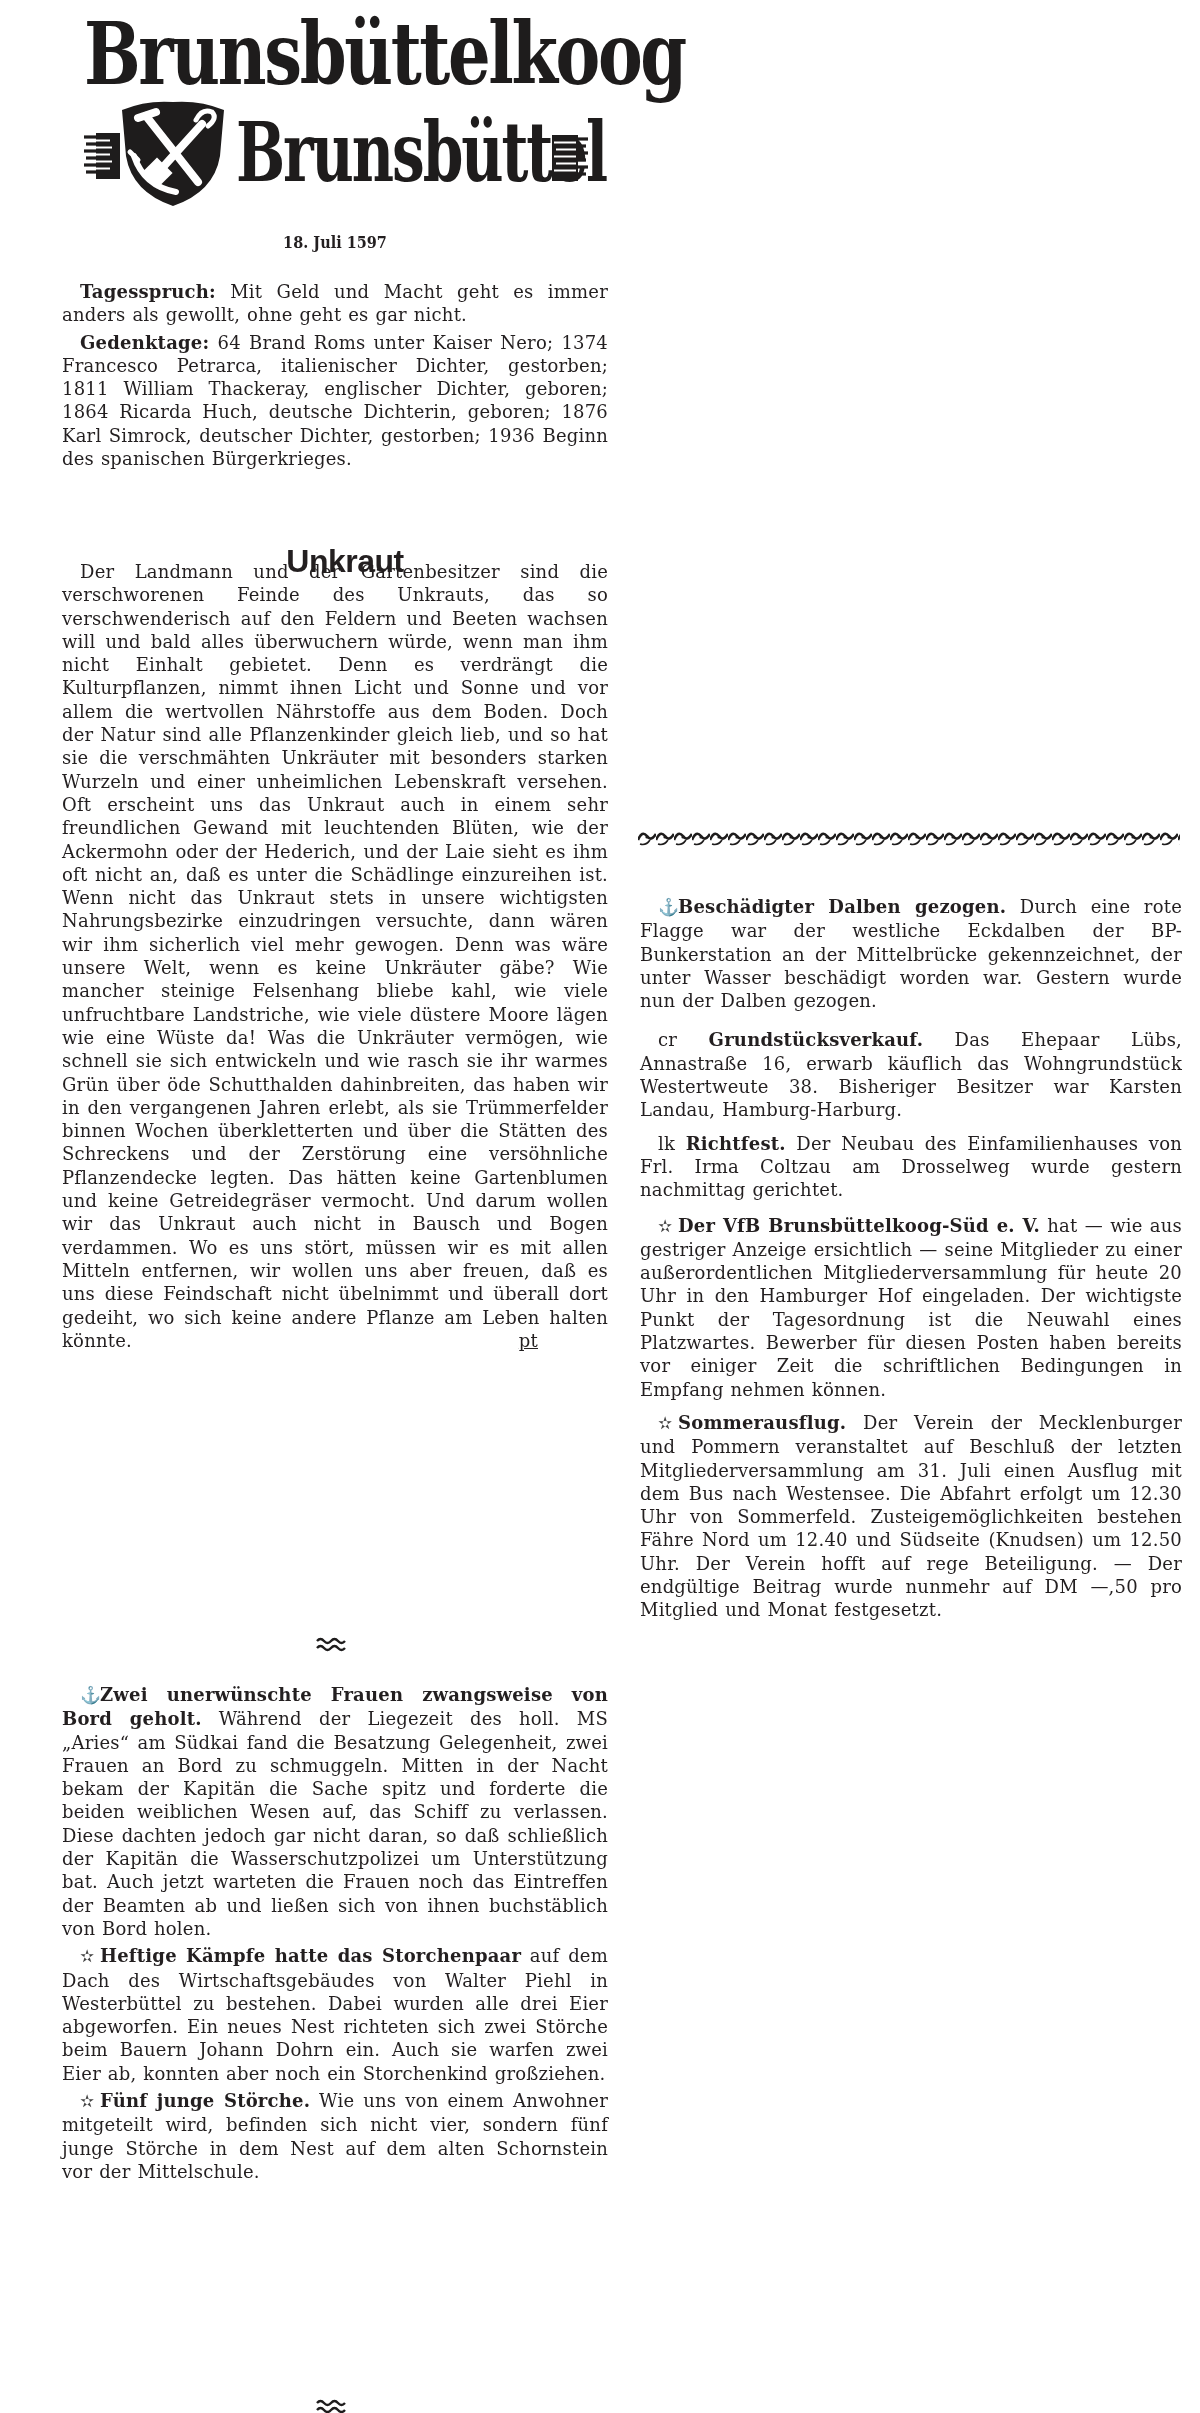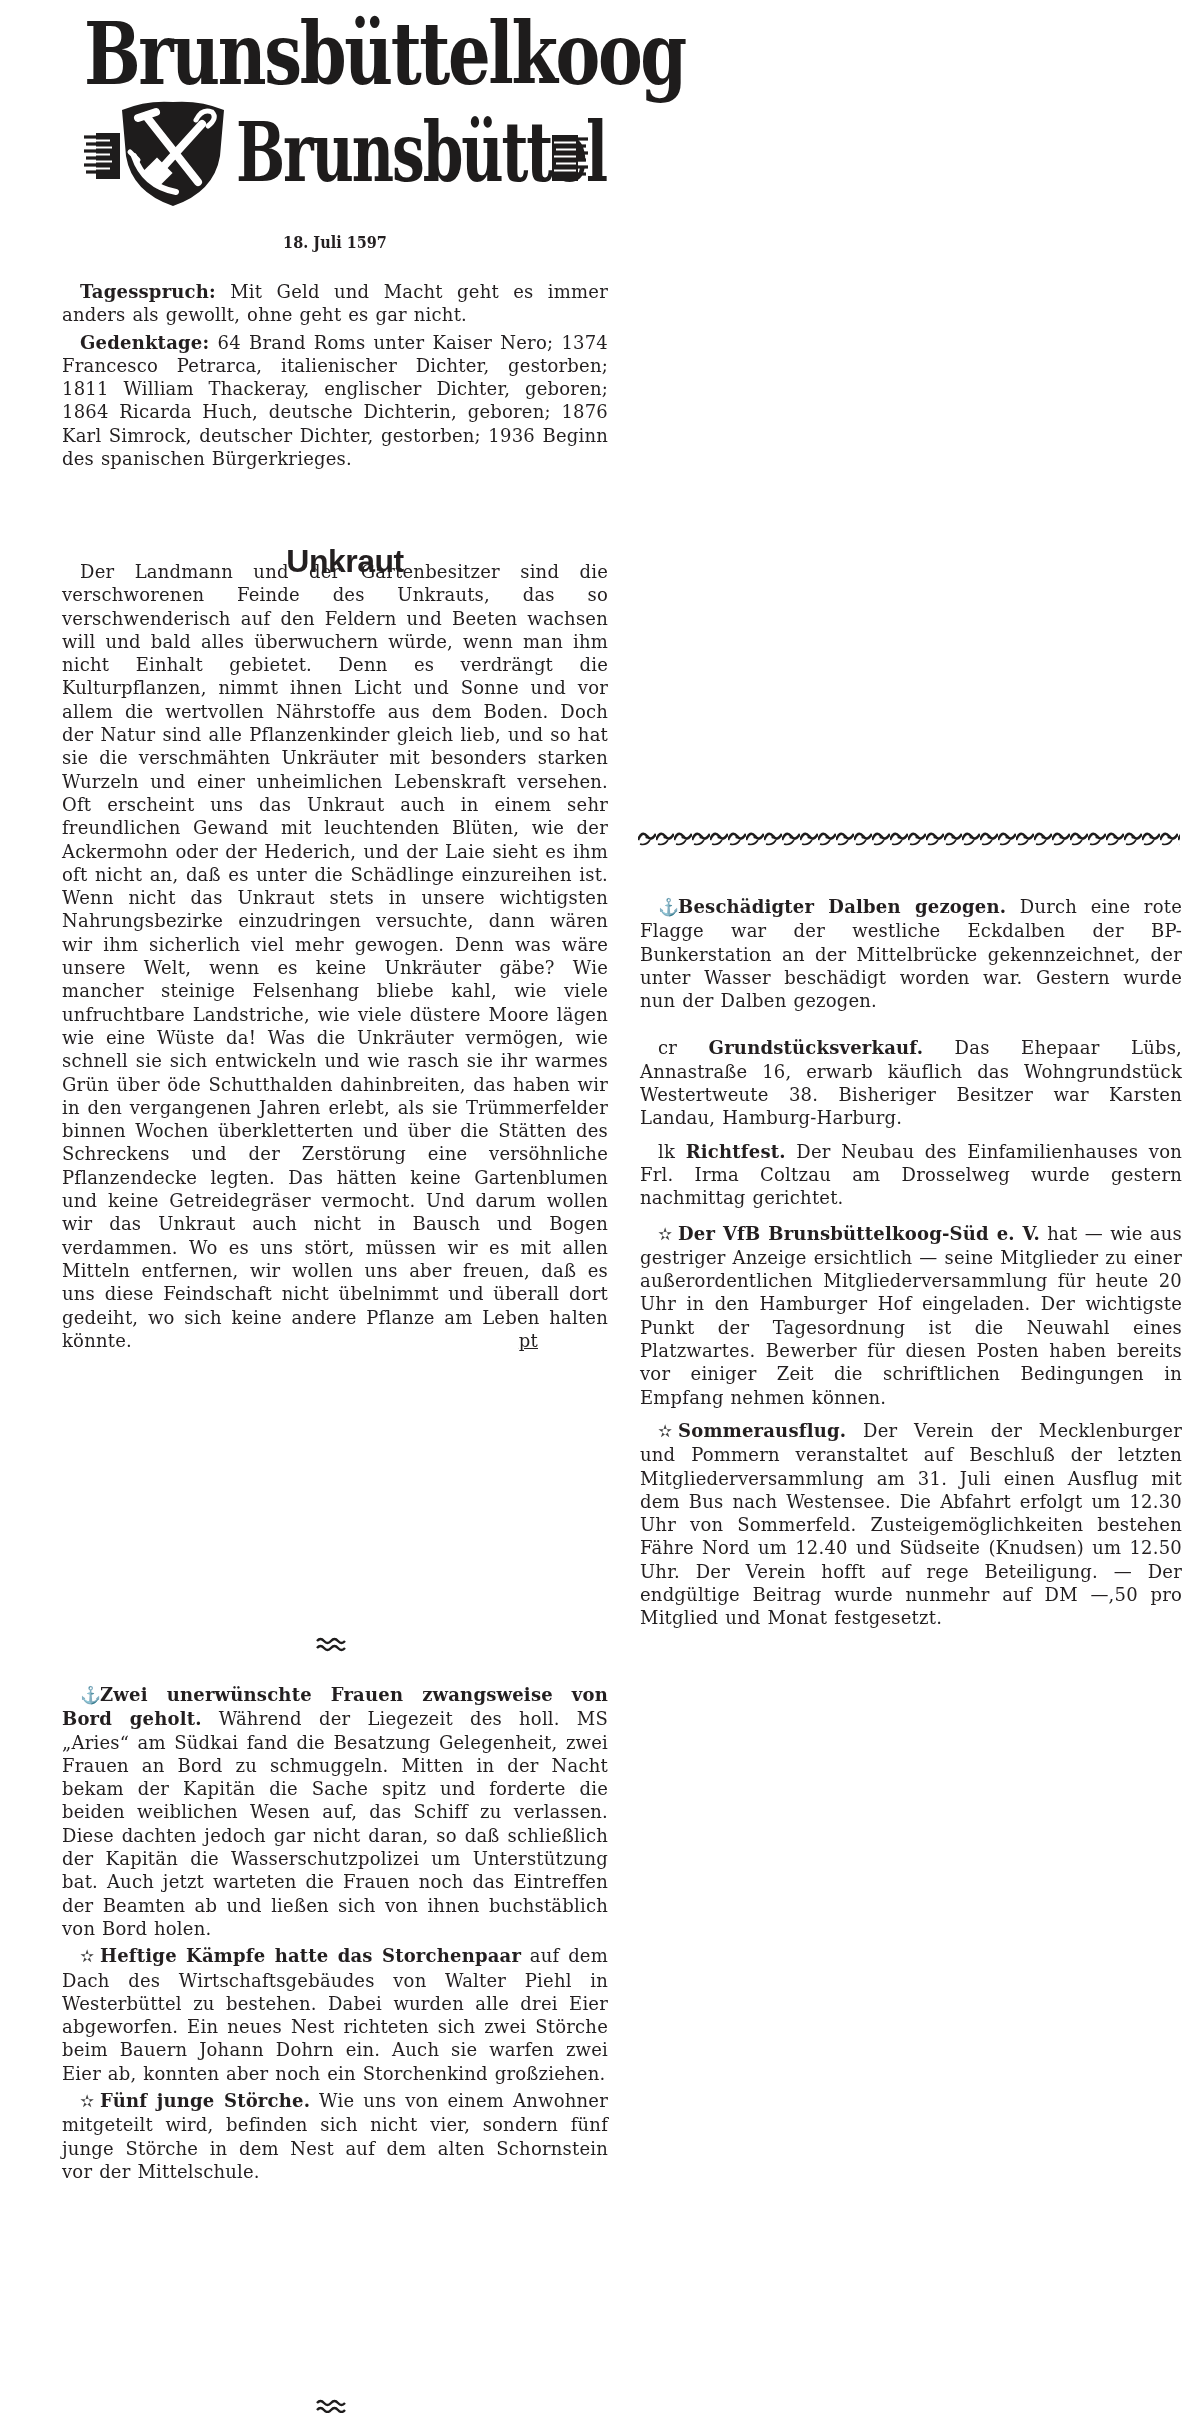--- a/index.html
+++ b/index.html
@@ -137,21 +137,21 @@
     <pattern id="wv" x="0" y="0" width="18" height="20" patternUnits="userSpaceOnUse">
       <path d="M0 12 Q4 2 9 8 Q13 14 18 6" stroke="#1e1c1c" stroke-width="2.6" fill="none"></path>
       <path d="M2 16 Q8 18 12 12" stroke="#1e1c1c" stroke-width="1.6" fill="none"></path>
       <circle cx="9" cy="9" r="1.6" fill="#1e1c1c"></circle>
     </pattern>
   </defs>
   <rect x="0" y="0" width="542" height="20" fill="url(#wv)"></rect>
 </svg>
 
 <div class="abs col right-col" style="top:895px;">
-  <p style="margin-bottom:24px;">
+  <p style="margin-bottom:16px;">
     <span class="ornament" style="color:#888;">⚓</span><b>Beschädigter Dalben gezogen.</b><span> Durch eine rote Flagge war der westliche Eckdalben der BP-Bunkerstation an der Mittelbrücke gekennzeichnet, der unter Wasser beschädigt worden war. Gestern wurde nun der Dalben gezogen.</span>
   </p>
   <p style="margin-bottom:10px;">
     <span class="tag">cr</span> <b>Grundstücksverkauf.</b><span> Das Ehepaar Lübs, Annastraße 16, erwarb käuflich das Wohngrundstück Westertweute 38. Bisheriger Besitzer war Karsten Landau, Hamburg-Harburg.</span>
   </p>
   <p style="margin-bottom:12px;">
     <span class="tag">lk</span> <b>Richtfest.</b><span> Der Neubau des Einfamilienhauses von Frl. Irma Coltzau am Drosselweg wurde gestern nachmittag gerichtet.</span>
   </p>
   <p style="margin-bottom:10px;">
     <span class="ornament">✫</span><b>Der VfB Brunsbüttelkoog-Süd e. V.</b><span> hat — wie aus gestriger Anzeige ersichtlich — seine Mitglieder zu einer außerordentlichen Mitgliederversammlung für heute 20 Uhr in den Hamburger Hof eingeladen. Der wichtigste Punkt der Tagesordnung ist die Neuwahl eines Platzwartes. Bewerber für diesen Posten haben bereits vor einiger Zeit die schriftlichen Bedingungen in Empfang nehmen können.</span>

